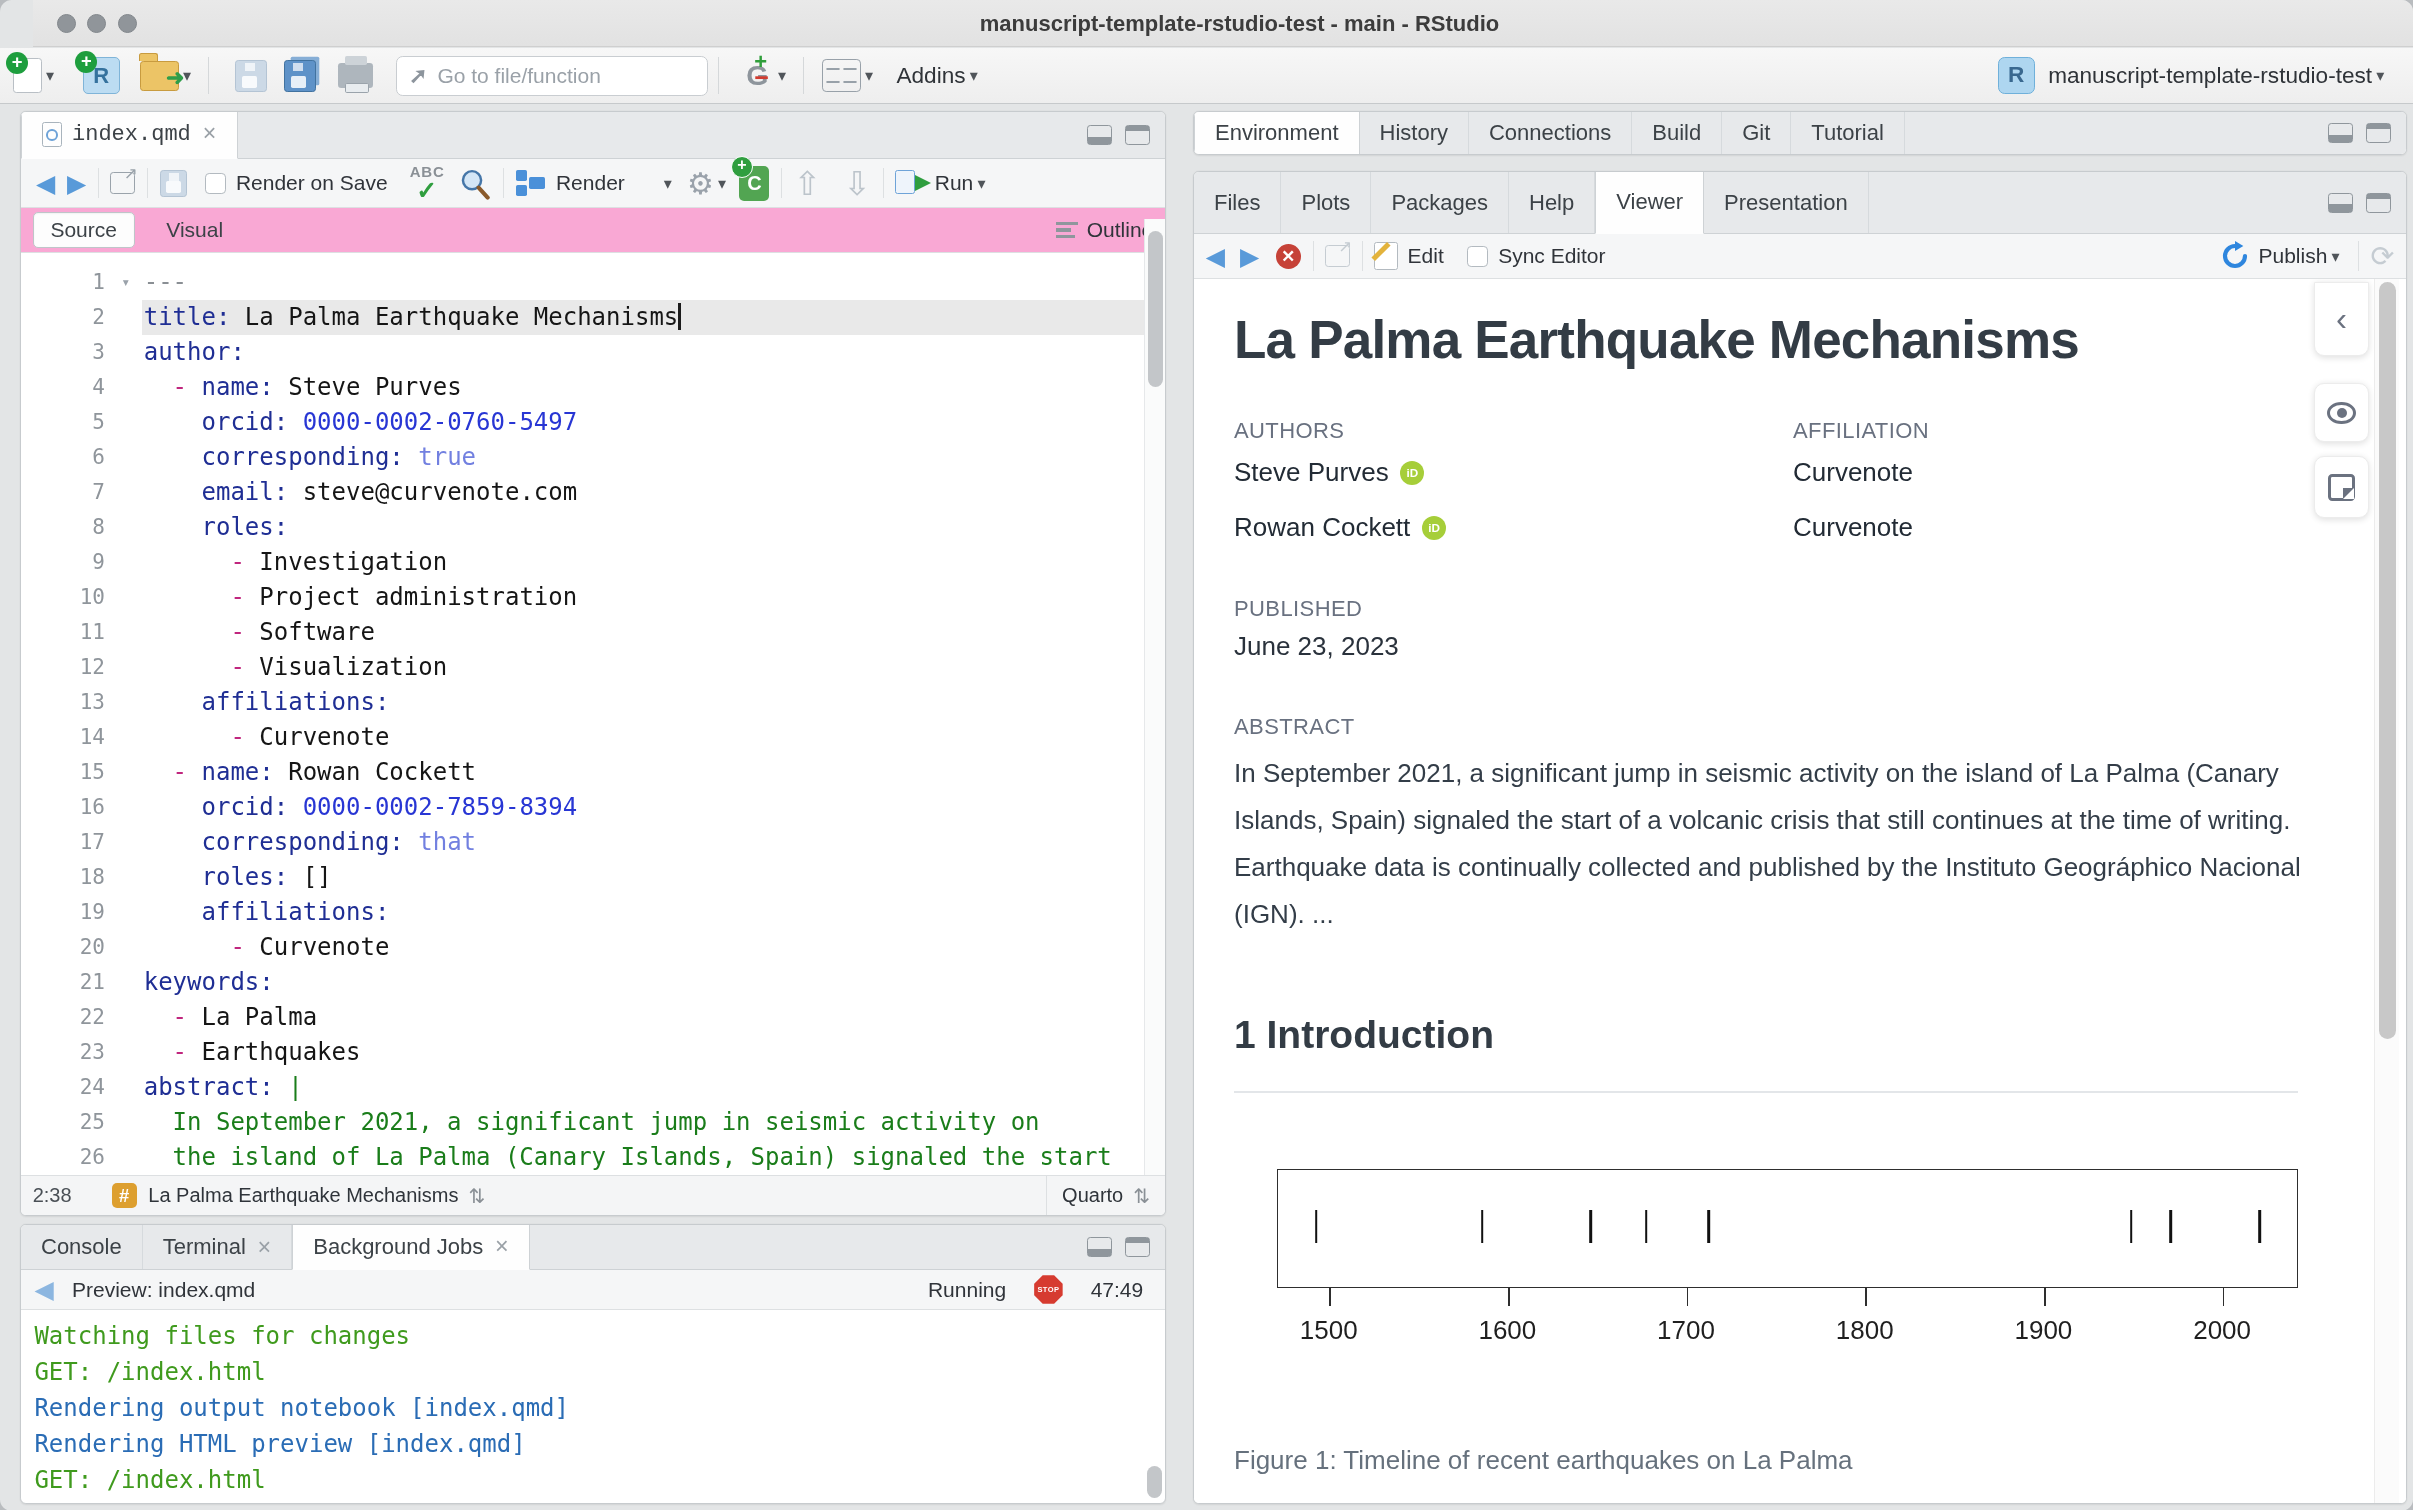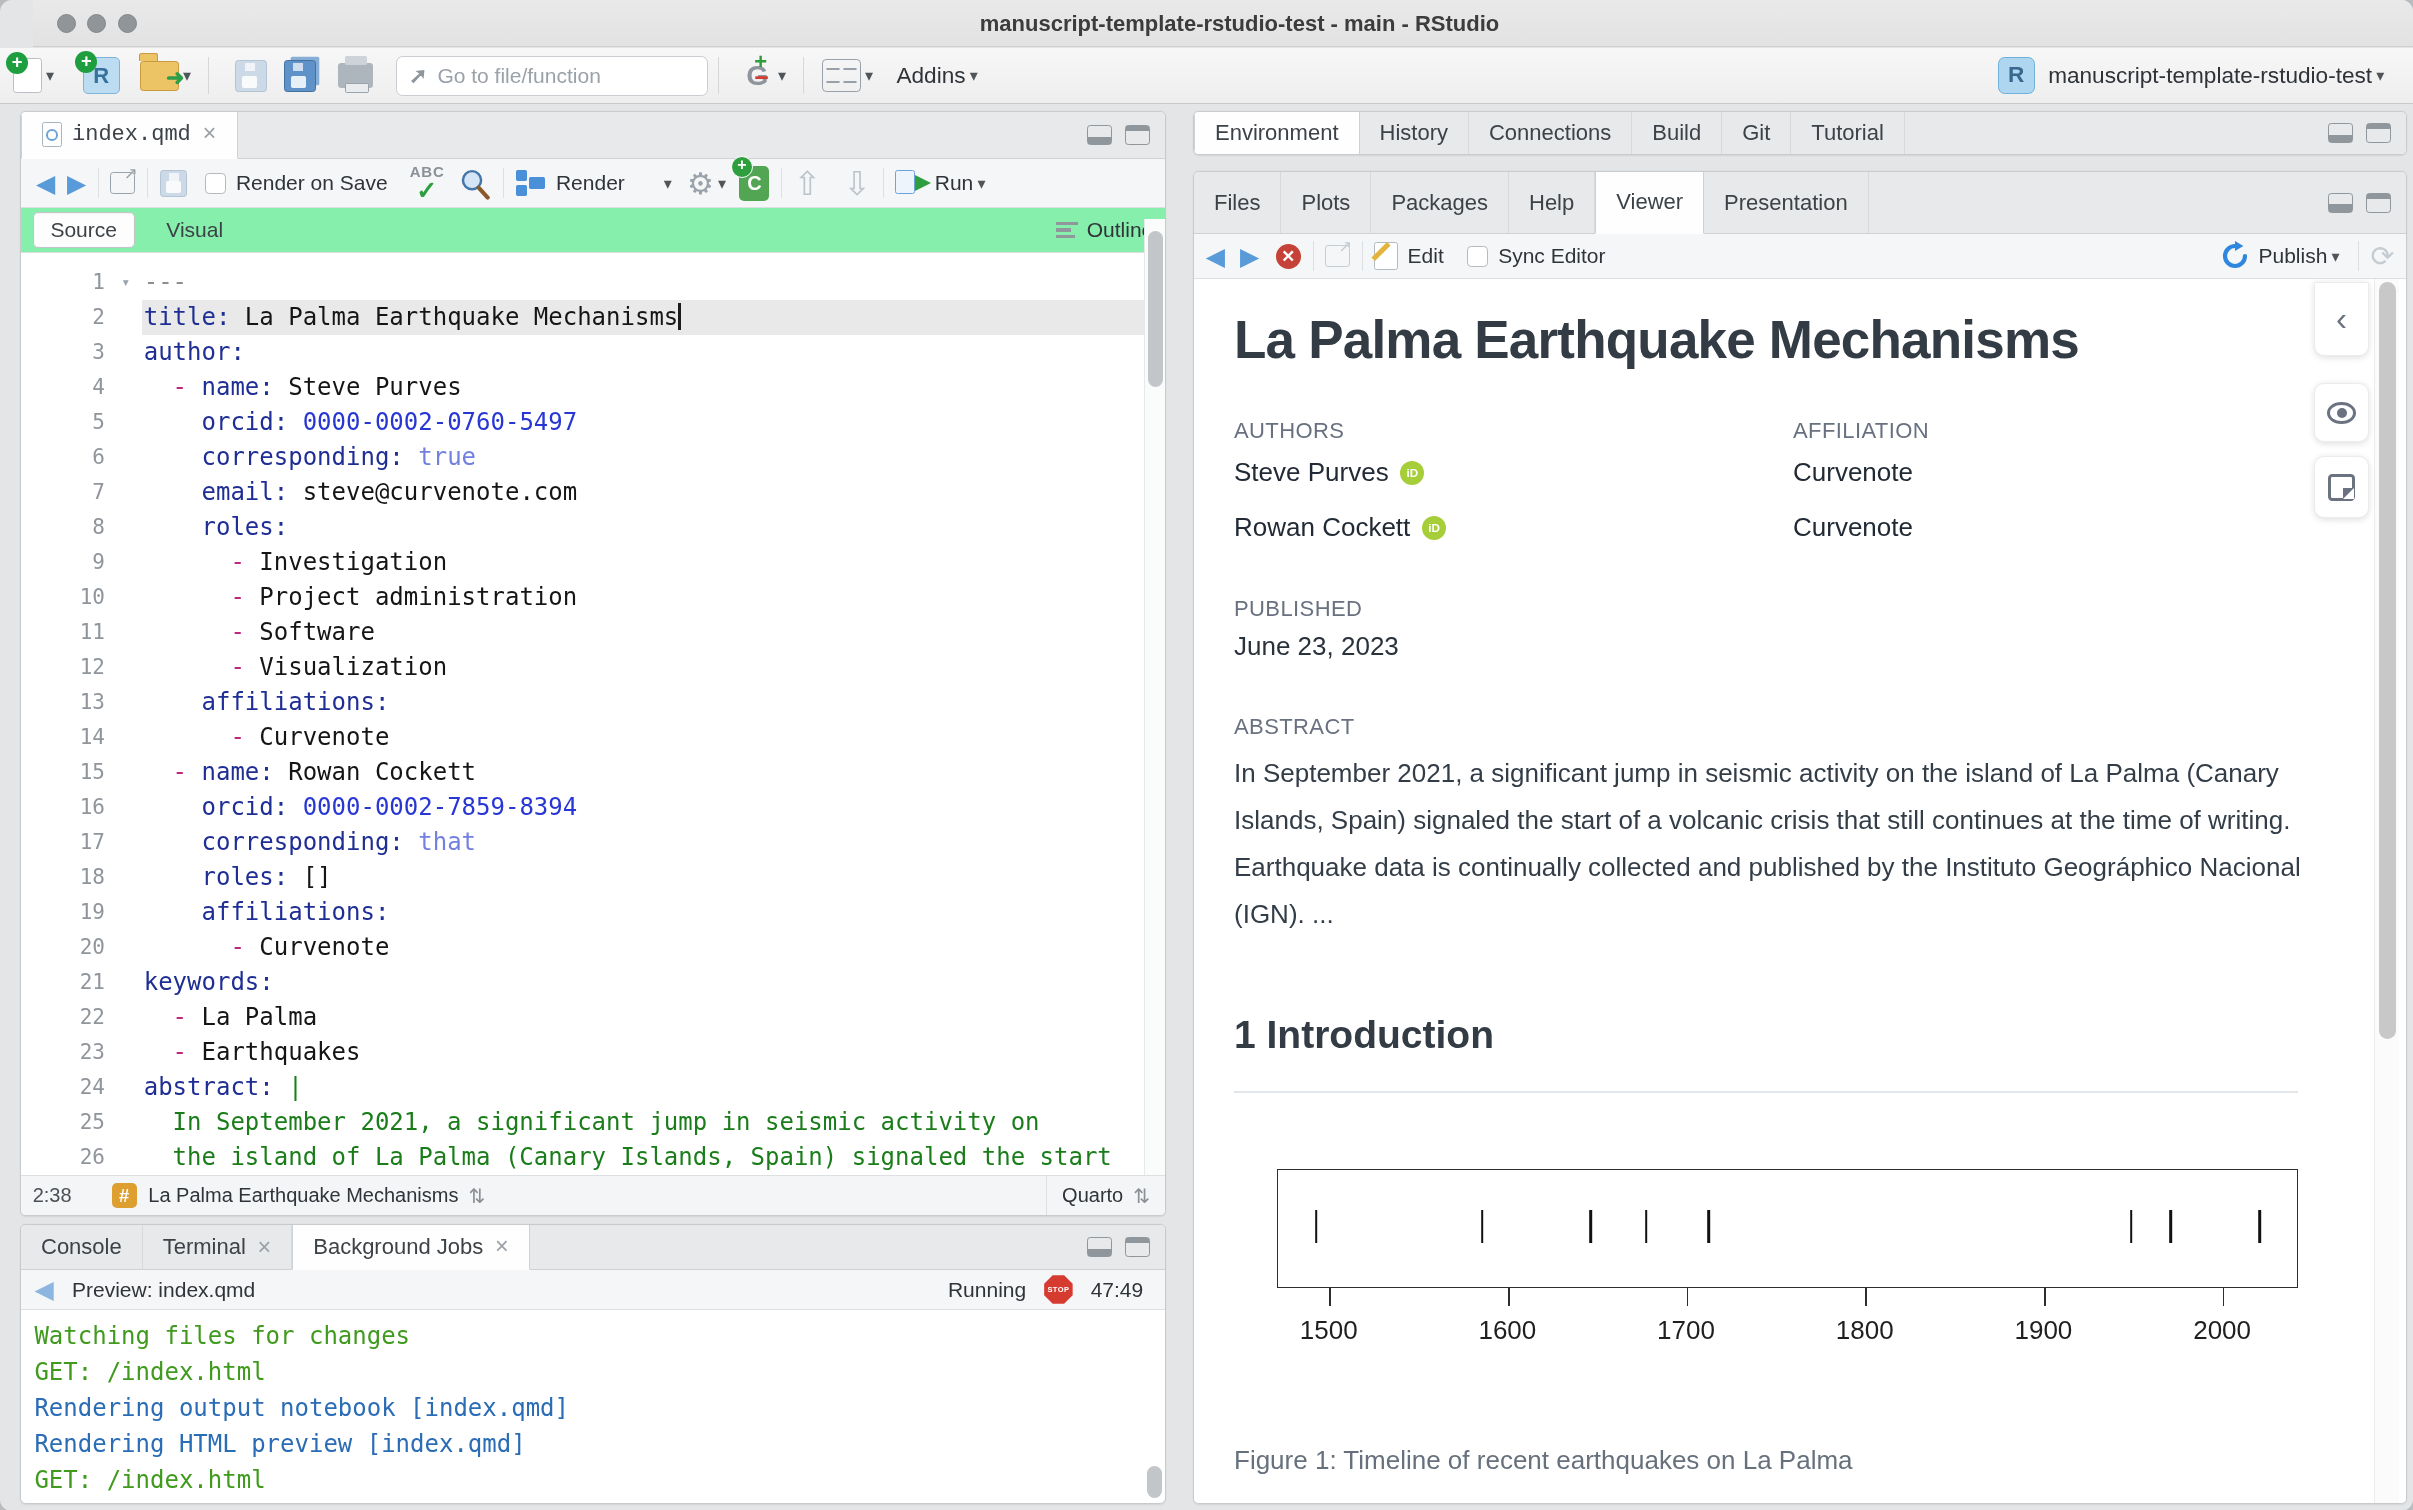--- a/index.html
+++ b/index.html
@@ -62,21 +62,21 @@
   .grayed { color:#c5ccd2; }
   .blue-arrow { color:#599ad9; font-size:25px; }
   .checkbox { width:21px; height:21px; background:#fff; border:1.7px solid #b3bac0; border-radius:4.2px; }
 
   
   #editor-pane { left:20px; top:111px; width:1146px; height:1105px; }
   .etabbar { height:47px;font-family:Liberation Mono, monospace; }
   .qmd-icon { width:20px; height:25px; border:1.7px solid #a9b4bd; border-radius:2.5px; margin-right:10px; display:flex; align-items:center; justify-content:center; }
   .qmd-icon span { width:11.7px; height:11.7px; border:2.5px solid #6ea3d8; border-radius:50%; }
   .etoolbar { height:49px; padding:0 10px; }
-  .modebar { height:45px; background:#86efac; border-bottom:0.8px solid #dde0e2; display:flex; align-items:center; padding:0 11.7px; }
+  .modebar { height:45px; background:#f9a8d4; border-bottom:0.8px solid #dde0e2; display:flex; align-items:center; padding:0 11.7px; }
   .mode-btn { font-size:21px; color:#3c4247; padding:5px 16.7px; }
   .mode-btn.active { background:#fdfdfd; border:0.8px solid #bfc5c9; border-radius:5px; box-shadow:inset 0 0.8px 1.7px rgba(0,0,0,.06); }
   .outline-right { margin-left:auto; display:flex; align-items:center; gap:8.4px; }
   .outline-icon { display:inline-block; }
   .outline-icon i { display:block; height:3.3px; background:#8f969c; margin:3.3px 0; }
   .o1{width:22px}.o2{width:15px}.o3{width:18.4px}
 
   .code-area { position:relative; height:925px; overflow:hidden; background:#fff; font-family:"DejaVu Sans Mono", monospace; font-size:24px; padding-top:11.7px; }
   .code-line { display:flex; height:35px; line-height:35px; white-space:pre; }
   .gutter { width:121px; flex:0 0 121px; text-align:right; padding-right:37px; color:#8f959b; font-size:21px; position:relative; }
@@ -339,21 +339,21 @@
           <span class="close">×</span>
         </div>
         <div class="winbtns">
           <span class="wb wb-min"></span>
           <span class="wb wb-max"></span>
         </div>
       </div>
     <div class="ptoolbar ctoolbar">
       <span class="blue-arrow" style="color:#8cb6e0">◀</span>
       <span class="tb-label" style="margin-left:18.4px">Preview: index.qmd</span>
-      <span style="margin-left:auto;display:flex;align-items:center;gap:18px;padding-right:8.4px">
+      <span style="margin-left:auto;display:flex;align-items:center;gap:28px;padding-right:8.4px">
         <span class="tb-label">Running</span>
         <span class="stop-octagon">STOP</span>
         <span class="tb-label">47:49</span>
       </span>
     </div>
     <div class="console-out" id="console-out">
         <div class="co-green">Watching files for changes</div>
         <div class="co-green">GET: /index.html</div>
         <div class="co-blue">Rendering output notebook [index.qmd]</div>
         <div class="co-blue">Rendering HTML preview [index.qmd]</div>

